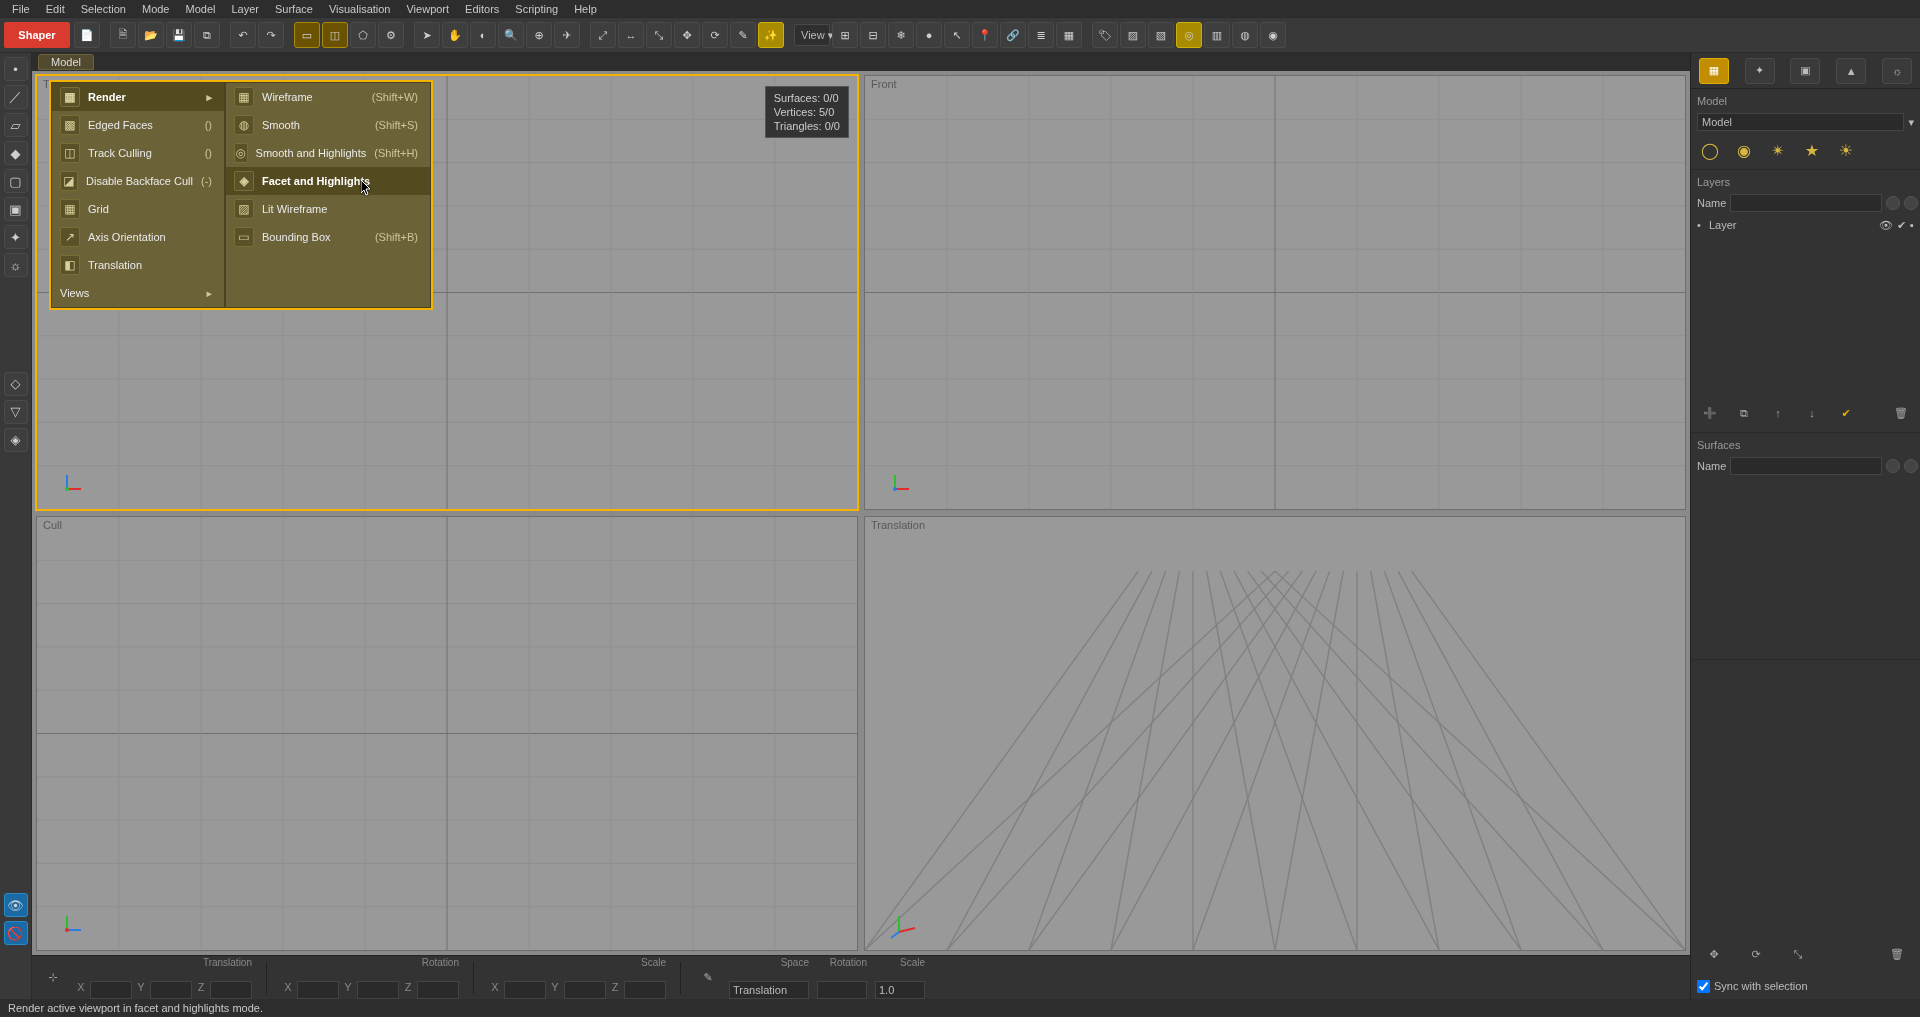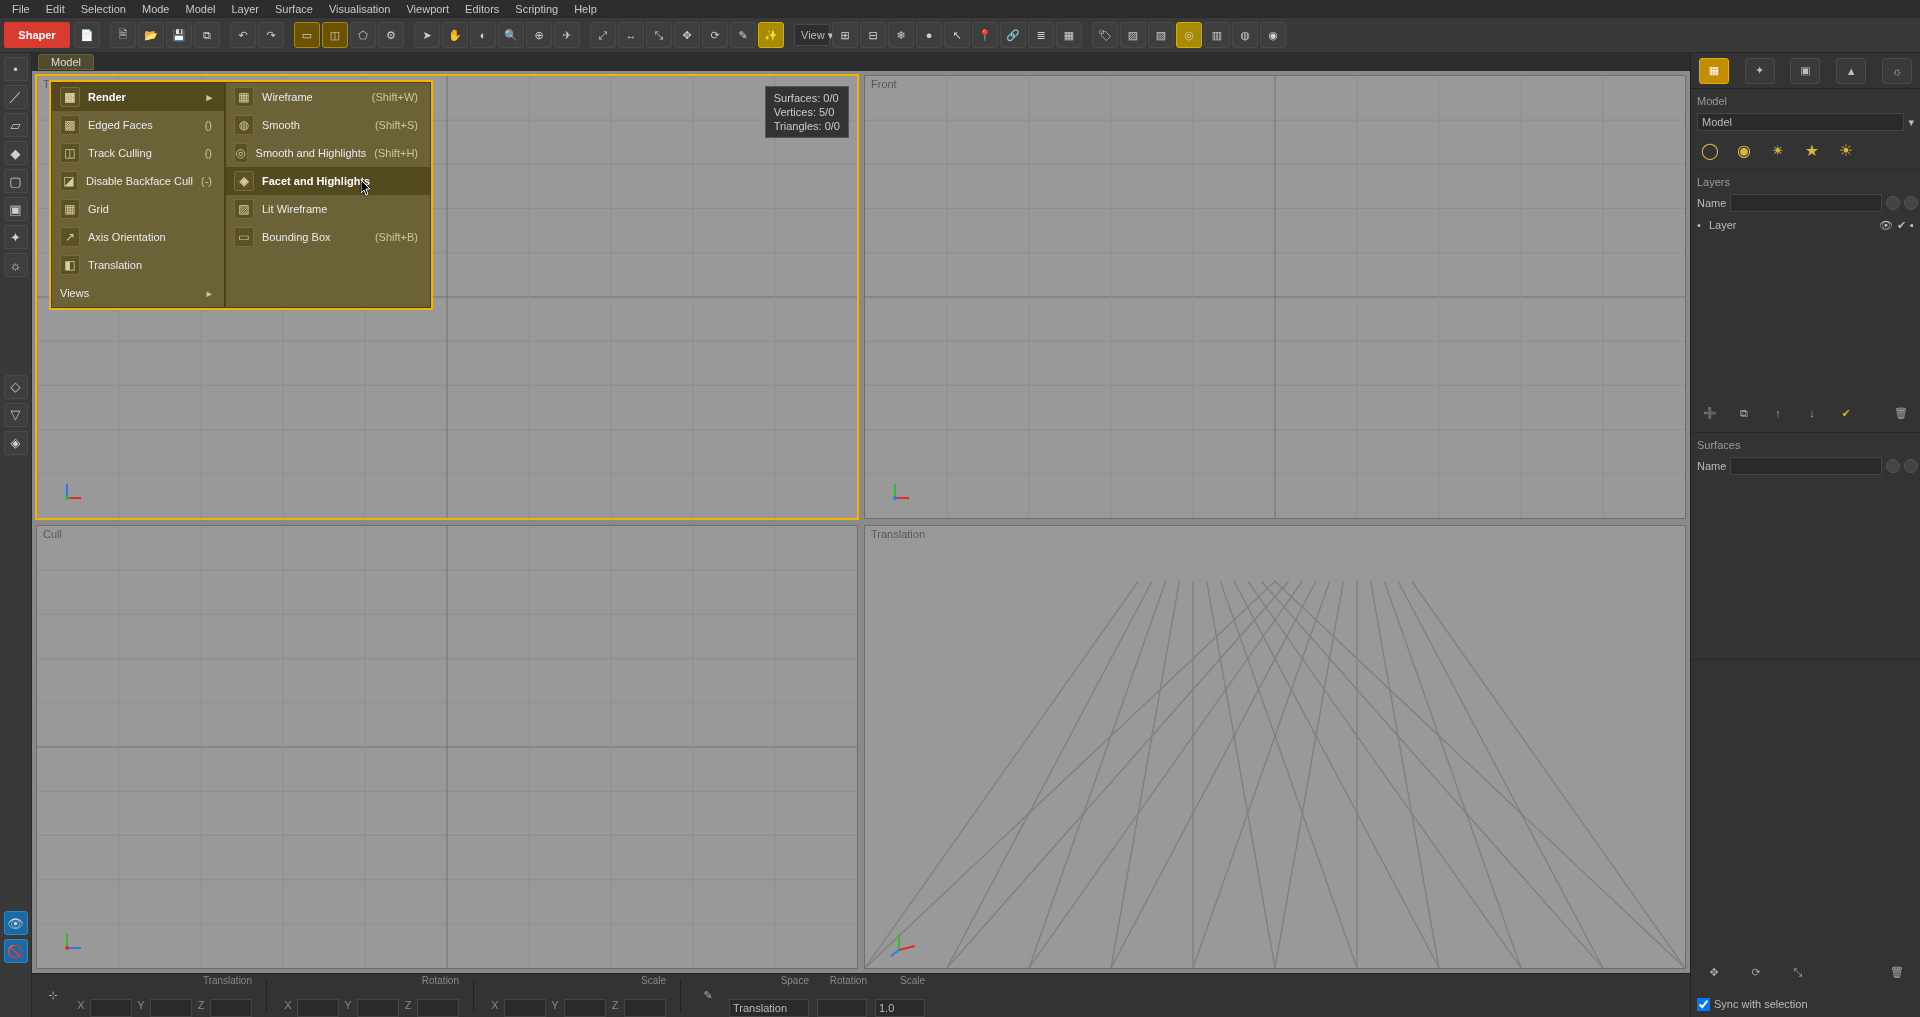--- a/index.html
+++ b/index.html
@@ -551,14 +551,17 @@
           <span class="bb-pill">🗑</span>
         </div>
         <div class="rp-row">
           <input type="checkbox" checked="" style="">
           <span>Sync with selection</span>
         </div>
       </div>
     </div>
   </div>
 
+  <div class="status">
+    <span>Render active viewport in facet and highlights mode.</span>
+  </div>
 
 </div>
 
 </body></html>

